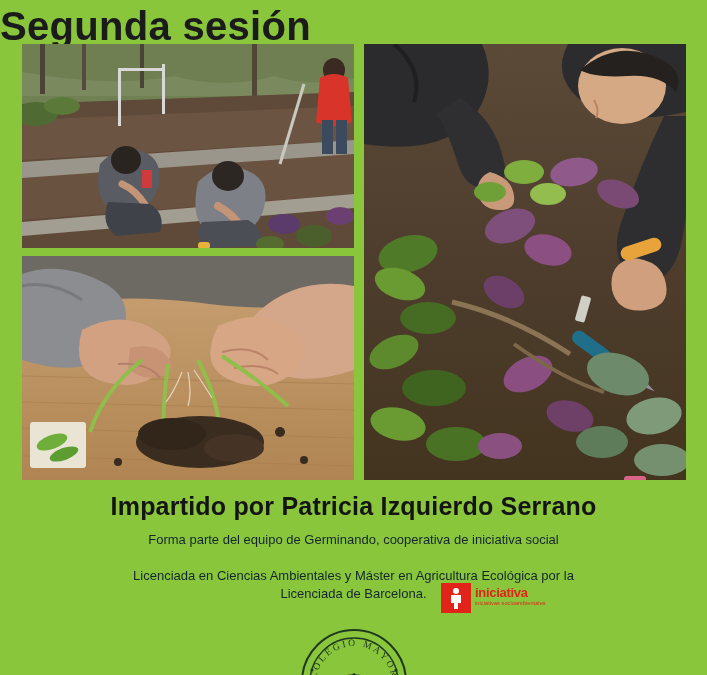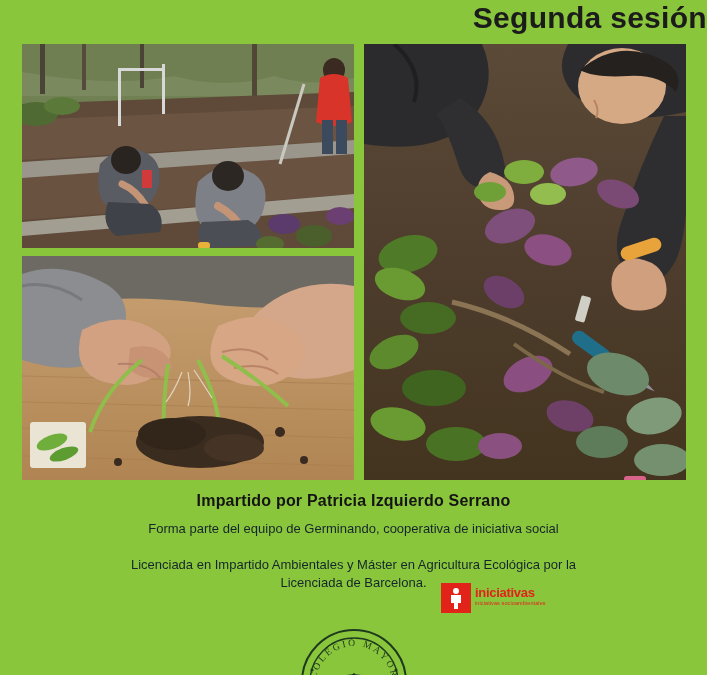--- a/index.html
+++ b/index.html
@@ -14,26 +14,26 @@
     overflow: hidden;
     position: relative;
   }
   .poster {
     position: relative;
     width: 707px;
     height: 675px;
     background: #8ac63c;
   }
   .title {
-    text-align: right;
-    font-size: 30px;
+    text-align: left;
+    font-size: 40px;
     font-weight: bold;
     color: #1b1b1b;
     letter-spacing: 0.3px;
-    padding-top: 0px;
+    padding-top: 8px;
     line-height: 36px;
     height: 34px;
   }
   .photo-grid {
     position: absolute;
     left: 22px;
     top: 44px;
     width: 664px;
     height: 436px;
   }
@@ -66,21 +66,21 @@
     height: 100%;
   }
   .credits {
     position: absolute;
     left: 0;
     top: 492px;
     width: 707px;
     text-align: center;
   }
   .speaker {
-    font-size: 16px;
+    font-size: 25px;
     font-weight: bold;
     color: #141414;
     letter-spacing: 0.2px;
     margin: 0 0 10px 0;
   }
   .bio {
     font-size: 13px;
     font-weight: normal;
     color: #14262b;
     line-height: 18px;
@@ -337,33 +337,33 @@
       </svg>
     </div>
 
   </div>
 
   <div class="credits">
     <div class="speaker">Impartido por Patricia Izquierdo Serrano</div>
     <div class="bio">
       <span>Forma parte del equipo de </span><span class="highlight">Germinando,</span><span> cooperativa de iniciativa social</span><br>
       <br>
-      <span>Licenciada en Impartido Ambientales y Máster en Agricultura Ecológica por la</span><br>
+      <span>Licenciada en Ciencias Ambientales y Máster en Agricultura Ecológica por la</span><br>
       <span>Licenciada de Barcelona.</span>
     </div>
 
     <div class="logo-germinando">
       <span class="germ-mark">
         <svg viewBox="0 0 18 22">
           <circle cx="9" cy="4" r="3" fill="#ffffff"></circle>
           <path d="M4 8 h10 v8 h-3 v6 h-4 v-6 h-3 z" fill="#ffffff"></path>
         </svg>
       </span>
       <span class="germ-text">
-        <span class="germ-name">iniciativas</span>
+        <span class="germ-name">iniciativa</span>
         <span class="germ-sub">iniciativas socioambientales</span>
       </span>
     </div>
   </div>
 
   <div class="seal">
     <svg viewBox="0 0 108 108">
       <circle cx="54" cy="54" r="52" fill="none" stroke="#1e3a1e" stroke-width="2"></circle>
       <circle cx="54" cy="54" r="44" fill="none" stroke="#1e3a1e" stroke-width="1.4"></circle>
       <g fill="#1e3a1e">

